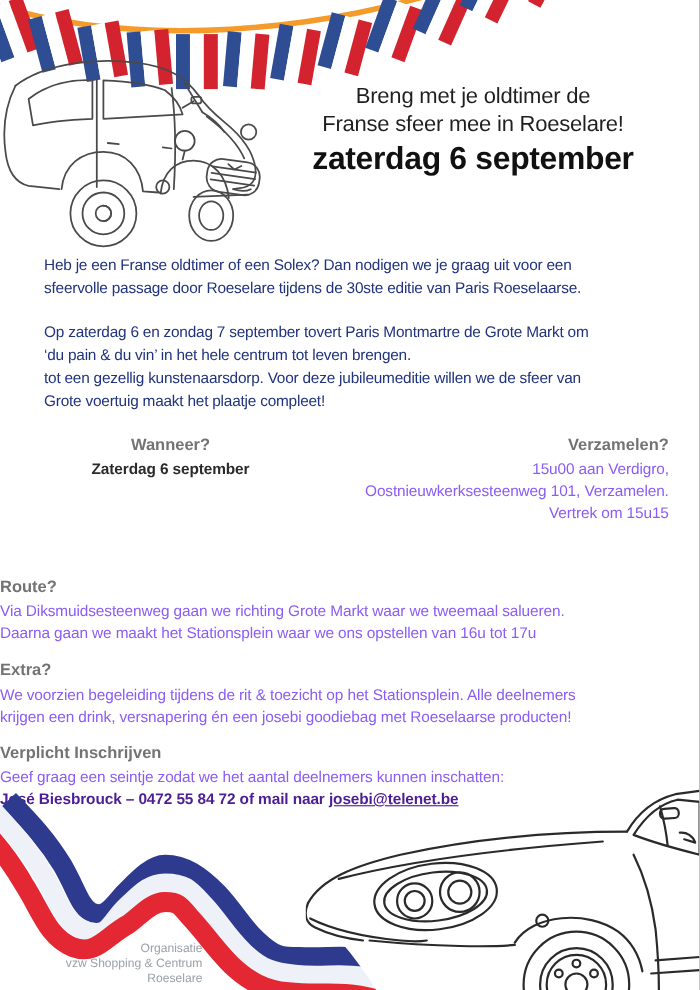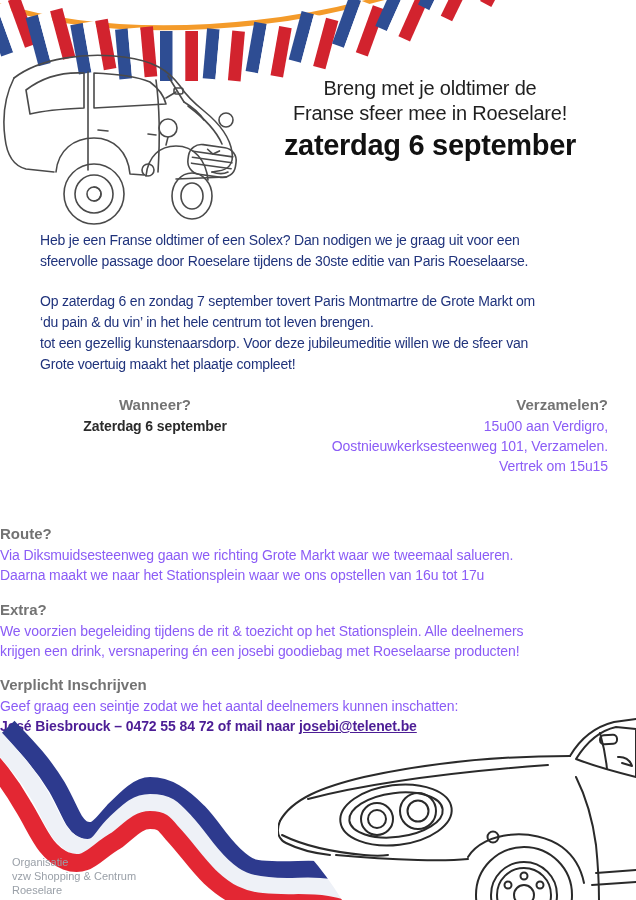--- a/index.html
+++ b/index.html
@@ -30,21 +30,21 @@
   .sec-line{font-size:14px; color:#8b5cf6; line-height:20px; letter-spacing:-0.1px; white-space:nowrap;}
   .col-when{left:35px; top:396px; width:240px; text-align:center;}
   .col-when .sec-line{font-weight:bold; color:#2b2b2b;}
   .col-gather{left:290px; top:396px; width:318px; text-align:right;}
   .center-sec{left:0; top:0; width:636px; text-align:left;margin-top:36px;}
   .sec-route{top:489px;} .sec-extra{top:565px;} .sec-signup{top:640px;}
   .sec-heading{line-height:18px; margin-bottom:2px;}
   .contact-line{font-weight:bold; color:#4c1d95;}
   .email-link{text-decoration:underline;}
   
-  .org-text{left:12px; top:855px; width:172px; text-align:left; color:var(--gray);
+  .org-text{left:12px; top:855px; width:172px; text-align:right; color:var(--gray);
             font-size:11px; line-height:14px; z-index:3;}
   .ribbon-wrap{left:0; top:710px; z-index:1;}
   .ds-wrap{left:278px; top:715px; z-index:2;}
   .bunting-wrap{left:0; top:0; z-index:1;}
   .cv-wrap{left:-2px; top:50px; z-index:1;}
 </style>
 </head>
 <body>
 
 <div class="page">
@@ -133,21 +133,21 @@
   <div class="abs col-gather">
     <div class="sec-heading">Verzamelen?</div>
     <div class="sec-line">15u00 aan Verdigro,</div>
     <div class="sec-line">Oostnieuwkerksesteenweg 101, Verzamelen.</div>
     <div class="sec-line">Vertrek om 15u15</div>
   </div>
 
   <div class="abs center-sec sec-route">
     <div class="sec-heading">Route?</div>
     <div class="sec-line">Via Diksmuidsesteenweg gaan we richting Grote Markt waar we tweemaal salueren.</div>
-    <div class="sec-line">Daarna maakt we naar het Stationsplein waar we ons opstellen van 16u tot 17u</div>
+    <div class="sec-line">Daarna gaan we maakt het Stationsplein waar we ons opstellen van 16u tot 17u</div>
   </div>
 
   <div class="abs center-sec sec-extra">
     <div class="sec-heading">Extra?</div>
     <div class="sec-line">We voorzien begeleiding tijdens de rit &amp; toezicht op het Stationsplein. Alle deelnemers</div>
     <div class="sec-line">krijgen een drink, versnapering én een josebi goodiebag met Roeselaarse producten!</div>
   </div>
 
   <div class="abs center-sec sec-signup">
     <div class="sec-heading">Verplicht Inschrijven</div>

